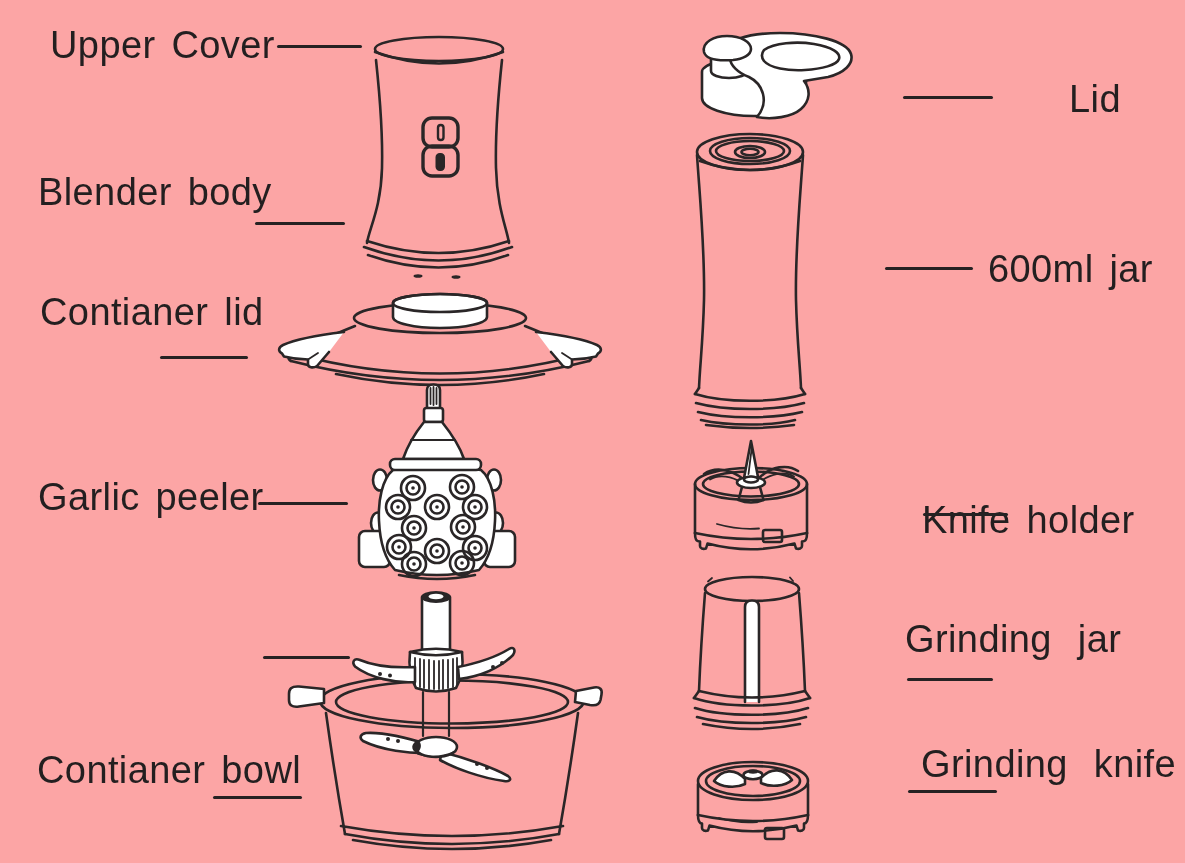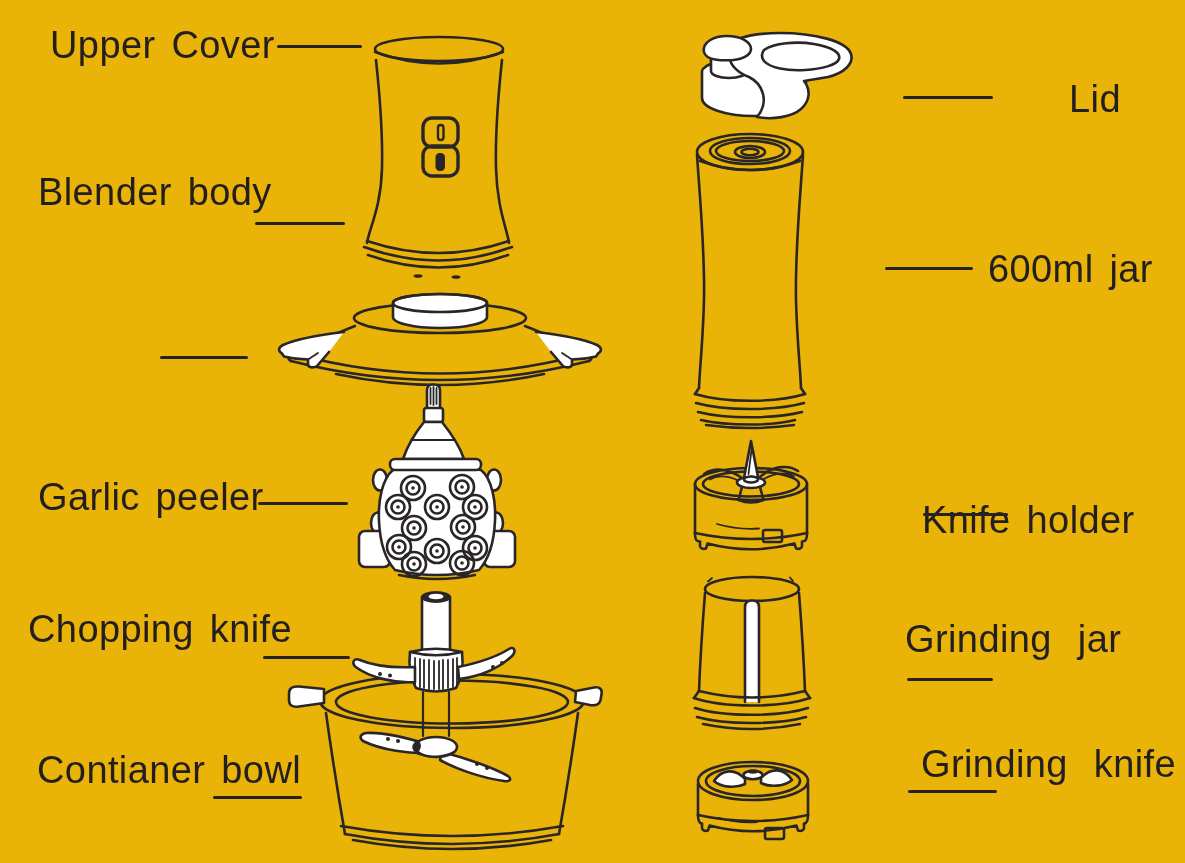--- a/index.html
+++ b/index.html
@@ -1,20 +1,20 @@
 <!DOCTYPE html>
 <html><head>
 <meta charset="utf-8">
 <style>
   html, body { margin: 0; padding: 0; background: #ffffff; }
   #page {
     position: relative;
     width: 1185px;
     height: 863px;
-    background: #eab308;
+    background: #fca5a5;
     overflow: hidden;
     font-family: "Liberation Sans", sans-serif;
   }
   .part-label {
     position: absolute;
     font-size: 38px;
     line-height: 1;
     color: #231f20;
     letter-spacing: 0.4px;
     word-spacing: 5px;
@@ -41,26 +41,26 @@
 <body>
 
 <div id="page">
 
   <div class="part-label" style="left:50px; top:26px;">Upper Cover</div>
   <div class="conn" style="left:277px; top:45px; width:85px;"></div>
 
   <div class="part-label" style="left:38px; top:173px;text-align:center;">Blender body</div>
   <div class="conn" style="left:255px; top:222px; width:90px;"></div>
 
+  <div class="part-label" style="left:40px; top:293px;">Contianer lid</div>
   <div class="conn" style="left:160px; top:356px; width:88px;"></div>
 
   <div class="part-label" style="left:38px; top:478px;">Garlic peeler</div>
   <div class="conn" style="left:258px; top:502px; width:90px;"></div>
 
-  <div class="part-label" style="left:28px; top:610px;">Chopping knife</div>
   <div class="conn" style="left:263px; top:656px; width:87px;"></div>
 
   <div class="part-label" style="left:37px; top:751px;">Contianer bowl</div>
   <div class="conn" style="left:213px; top:796px; width:89px;"></div>
 
   <div class="part-label" style="left:1069px; top:80px;">Lid</div>
   <div class="conn" style="left:903px; top:96px; width:90px;"></div>
 
   <div class="part-label" style="left:988px; top:250px;">600ml jar</div>
   <div class="conn" style="left:885px; top:267px; width:88px;"></div>

